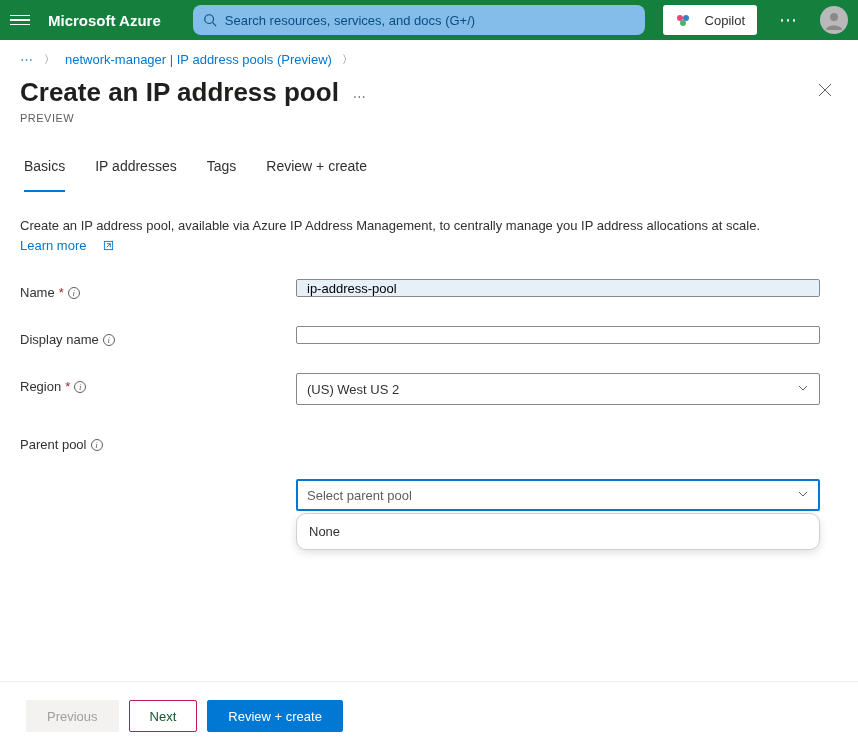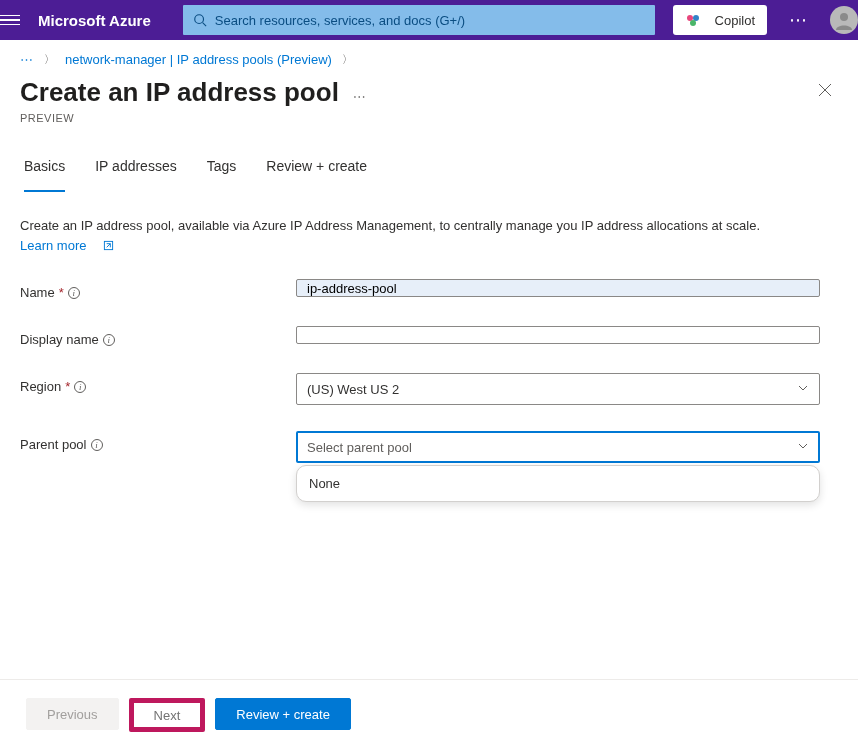--- a/index.html
+++ b/index.html
@@ -1,23 +1,23 @@
 <!DOCTYPE html>
 <html><head>
 <meta charset="utf-8">
 <style>
   * { box-sizing: border-box; margin: 0; padding: 0; }
   body { font-family: "Segoe UI", -apple-system, sans-serif; font-size: 13px; color: #323130; width: 858px; height: 750px; overflow: hidden; position: relative; background: #fff; }
   
   
-  .topbar { height: 40px; background: #4c1d95; display: flex; align-items: center; padding: 0 0; gap: 12px; }
+  .topbar { height: 40px; background: #15803d; display: flex; align-items: center; padding: 0 10px; gap: 12px; }
   .hamburger { width: 20px; height: 20px; display: flex; flex-direction: column; justify-content: center; gap: 3px; cursor: pointer; }
   .hamburger span { height: 1.5px; background: #fff; }
   .brand { color: #fff; font-weight: 600; font-size: 15px; margin-left: 6px; }
-  .search-wrap { flex: 1; display: flex; align-items: center; background: #84bcea; border-radius: 1px; height: 30px; padding: 0 10px; margin-left: 20px; }
+  .search-wrap { flex: 1; display: flex; align-items: center; background: #84bcea; border-radius: 8px; height: 30px; padding: 0 10px; margin-left: 20px; }
   .search-wrap svg { flex-shrink: 0; }
   .search-input { flex: 1; background: transparent; border: none; outline: none; color: #003d6b; font-size: 13px; margin-left: 8px; }
   .search-input::placeholder { color: #0a4d82; }
   .copilot-btn { background: #fff; border-radius: 3px; height: 30px; padding: 0 12px; display: flex; align-items: center; gap: 14px; font-size: 13px; color: #323130; cursor: pointer; margin-left: 6px; }
   .topbar-more { color: #fff; font-size: 18px; cursor: pointer; padding: 0 10px; letter-spacing: 1px; }
   .avatar { width: 28px; height: 28px; border-radius: 50%; background: #b9b9b9; display: flex; align-items: center; justify-content: center; cursor: pointer; }
   
   
   .breadcrumb { display: flex; align-items: center; gap: 10px; padding: 12px 20px 6px; font-size: 13px; }
   .breadcrumb .more-dots { color: #0078d4; cursor: pointer; letter-spacing: 1px; }
@@ -45,34 +45,34 @@
   .form { padding: 24px 20px 0; }
   .form-row { display: flex; align-items: flex-start; margin-bottom: 26px; }
   .form-row.tall { margin-bottom: 22px; }
   .label { width: 276px; font-size: 13px; padding-top: 6px; display: flex; align-items: center; gap: 4px; }
   .req { color: #a4262c; }
   .info-icon { width: 12px; height: 12px; border: 1px solid #605e5c; border-radius: 50%; display: inline-flex; align-items: center; justify-content: center; font-size: 9px; color: #605e5c; cursor: pointer; font-style: italic; font-family: serif; }
   .field { flex: 1; max-width: 524px; }
   .text-input { width: 100%; height: 18px; border: 1px solid #8a8886; border-radius: 2px; padding: 0 10px; font-size: 13px; outline: none; }
   .text-input.highlighted { background: #e7eff9; border-color: #8a8886; }
   .select-input { width: 100%; height: 32px; border: 1px solid #8a8886; border-radius: 2px; padding: 0 10px; font-size: 13px; display: flex; align-items: center; justify-content: space-between; background: #fff; cursor: pointer; }
-  .select-input.open { border-color: #0078d4; border-width: 2px; padding: 0 9px; }
+  .select-input.open { border-color: #0078d4; border-width: 2px; padding: 0 9px; margin-top: 48px; }
   .select-input .chev-down { color: #605e5c; }
   .textarea-input { width: 100%; height: 62px; border: 1px solid #8a8886; border-radius: 2px; padding: 8px 10px; font-size: 13px; resize: vertical; outline: none; font-family: inherit; }
   .placeholder-text { color: #605e5c; }
   
   
   .dropdown-panel { margin-top: 2px; border: 1px solid #d2d0ce; border-radius: 10px; box-shadow: 0 3px 8px rgba(0,0,0,0.12); background: #fff; }
   .dropdown-option { padding: 10px 12px; font-size: 13px; cursor: pointer; }
   
   
   .footer { position: absolute; bottom: 0; left: 0; right: 0; border-top: 1px solid #edebe9; padding: 18px 26px; display: flex; gap: 10px; background: #fff; }
   .btn { height: 32px; padding: 12px 20px; border-radius: 2px; font-size: 13px; cursor: pointer; display: flex; align-items: center; }
   .btn-disabled { background: #f3f2f1; color: #a19f9d; border: 1px solid #f3f2f1; cursor: default; }
-  .btn-default { background: #fff; color: #737373; border: 5px solid #be185d; }
+  .btn-default { background: #fff; color: #14532d; border: 1px solid #be185d; }
   .btn-primary { background: #0078d4; color: #fff; border: 1px solid #0078d4; }
 </style>
 </head>
 <body>
 
 <div class="topbar">
   <div class="hamburger">
     <span></span>
       <span></span>
       <span></span>

